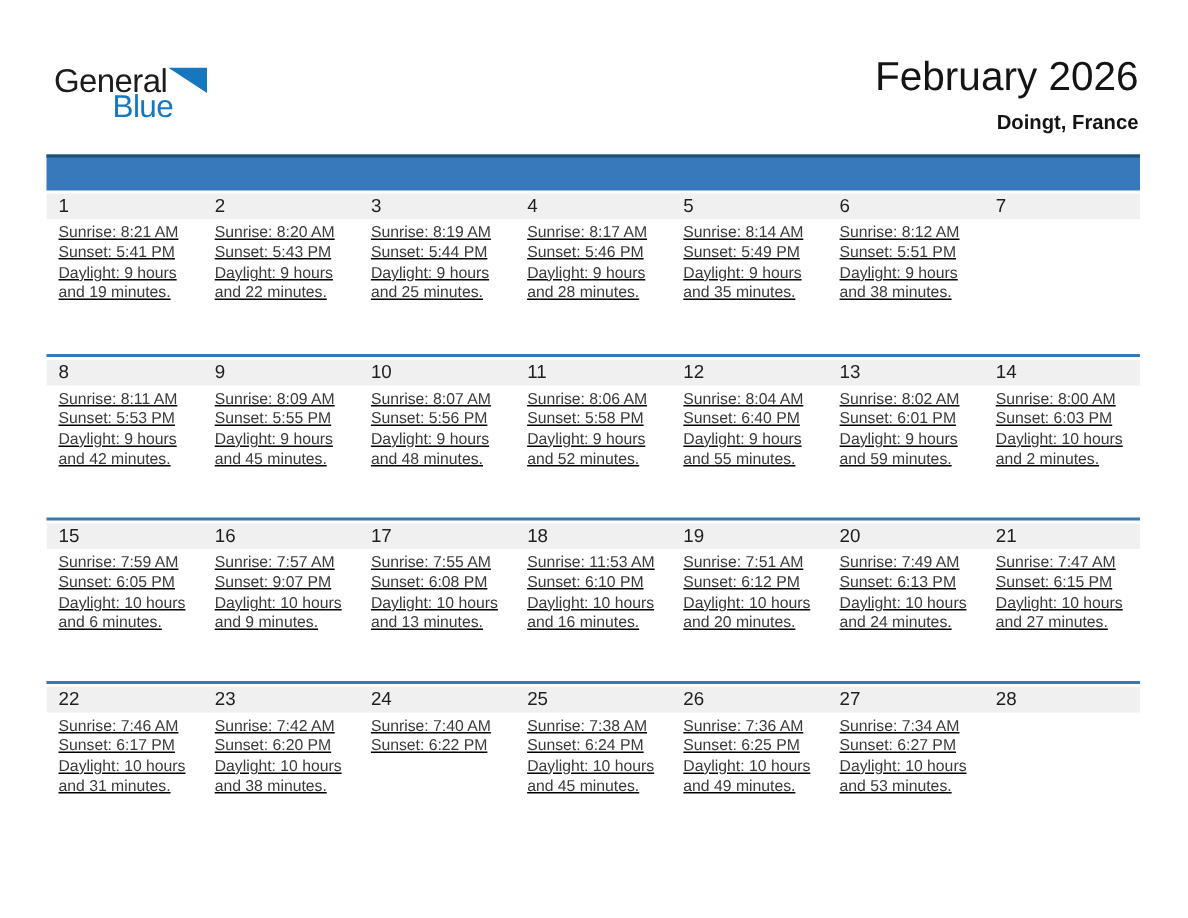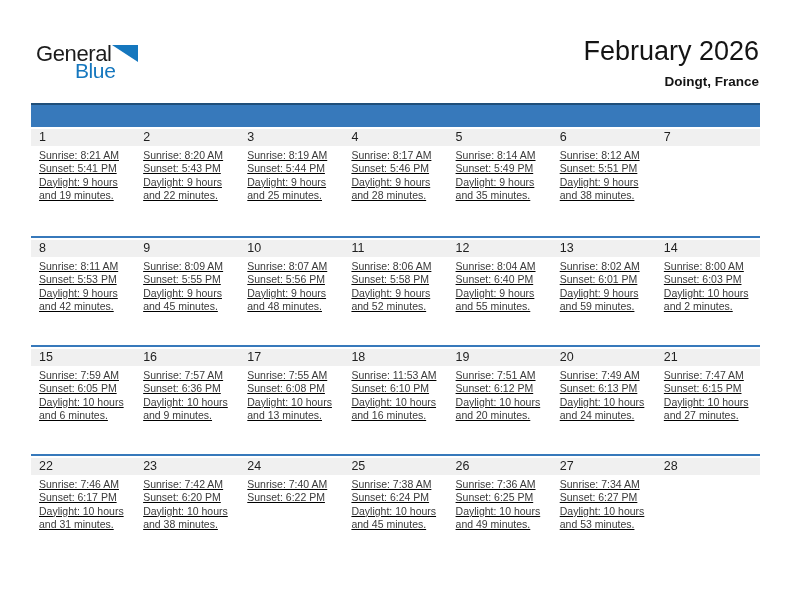--- a/index.html
+++ b/index.html
@@ -193,21 +193,21 @@
           <div class="day-num">21</div>
         </div>
         <div class="infos">
           <div class="day-info">
             <div class="line">Sunrise: 7:59 AM</div>
             <div class="line">Sunset: 6:05 PM</div>
             <div class="line">Daylight: 10 hours and 6 minutes.</div>
           </div>
           <div class="day-info">
             <div class="line">Sunrise: 7:57 AM</div>
-            <div class="line">Sunset: 6:36 PM</div>
+            <div class="line">Sunset: 9:07 PM</div>
             <div class="line">Daylight: 10 hours and 9 minutes.</div>
           </div>
           <div class="day-info">
             <div class="line">Sunrise: 7:55 AM</div>
             <div class="line">Sunset: 6:08 PM</div>
             <div class="line">Daylight: 10 hours and 13 minutes.</div>
           </div>
           <div class="day-info">
             <div class="line">Sunrise: 11:53 AM</div>
             <div class="line">Sunset: 6:10 PM</div>

